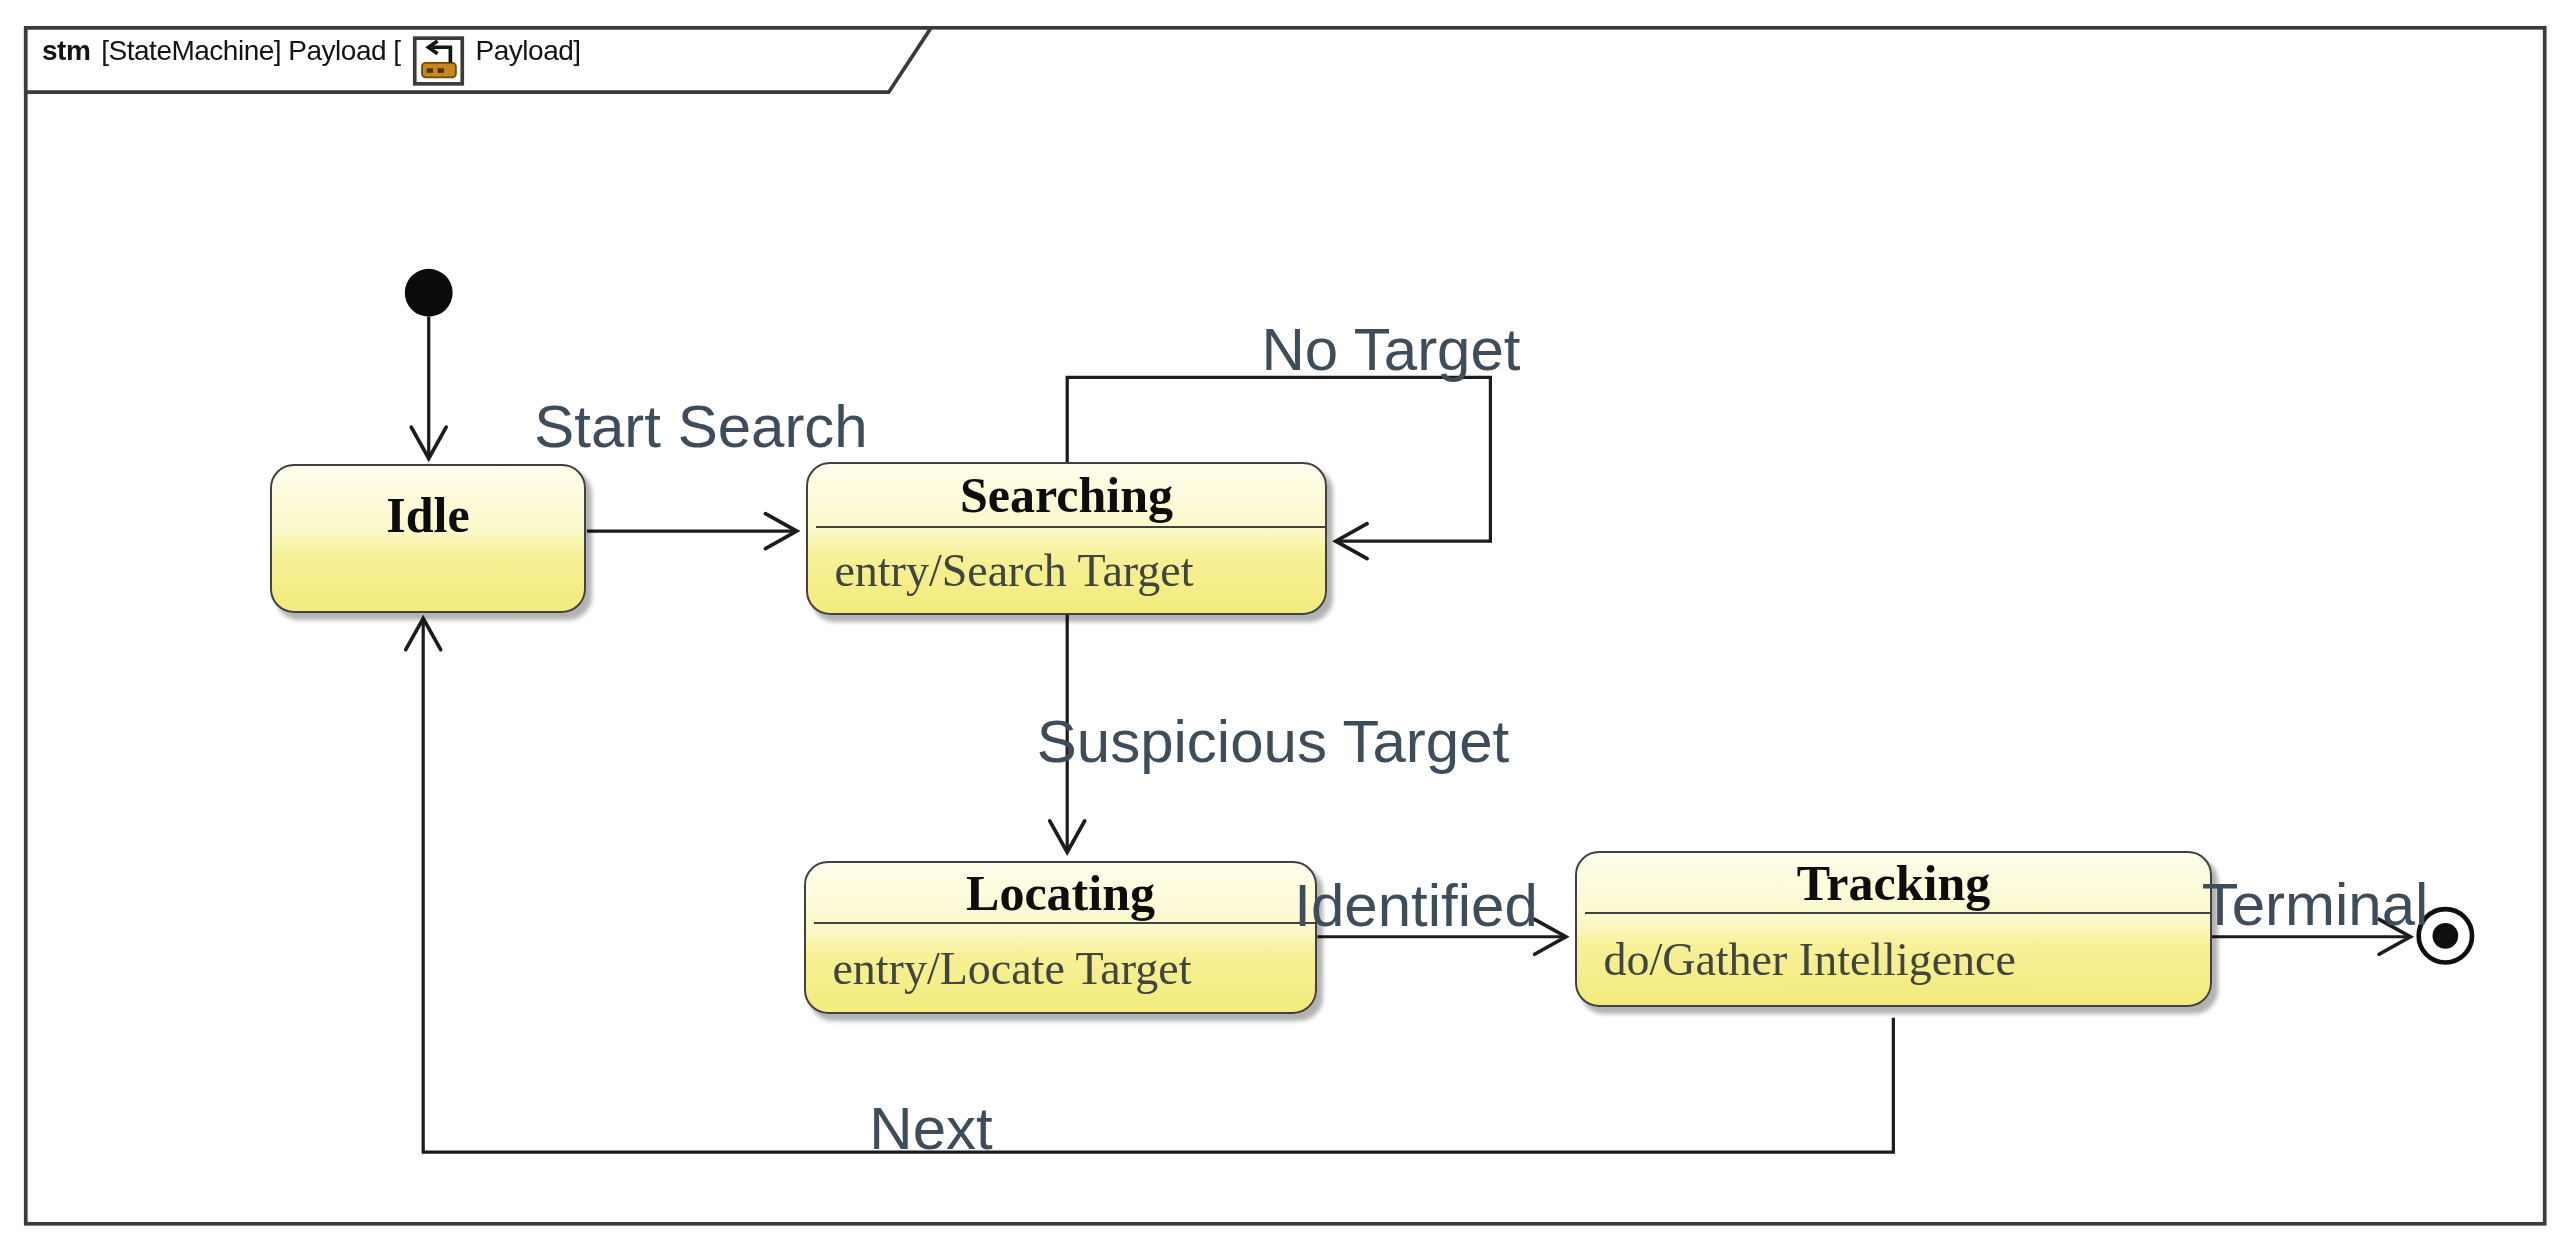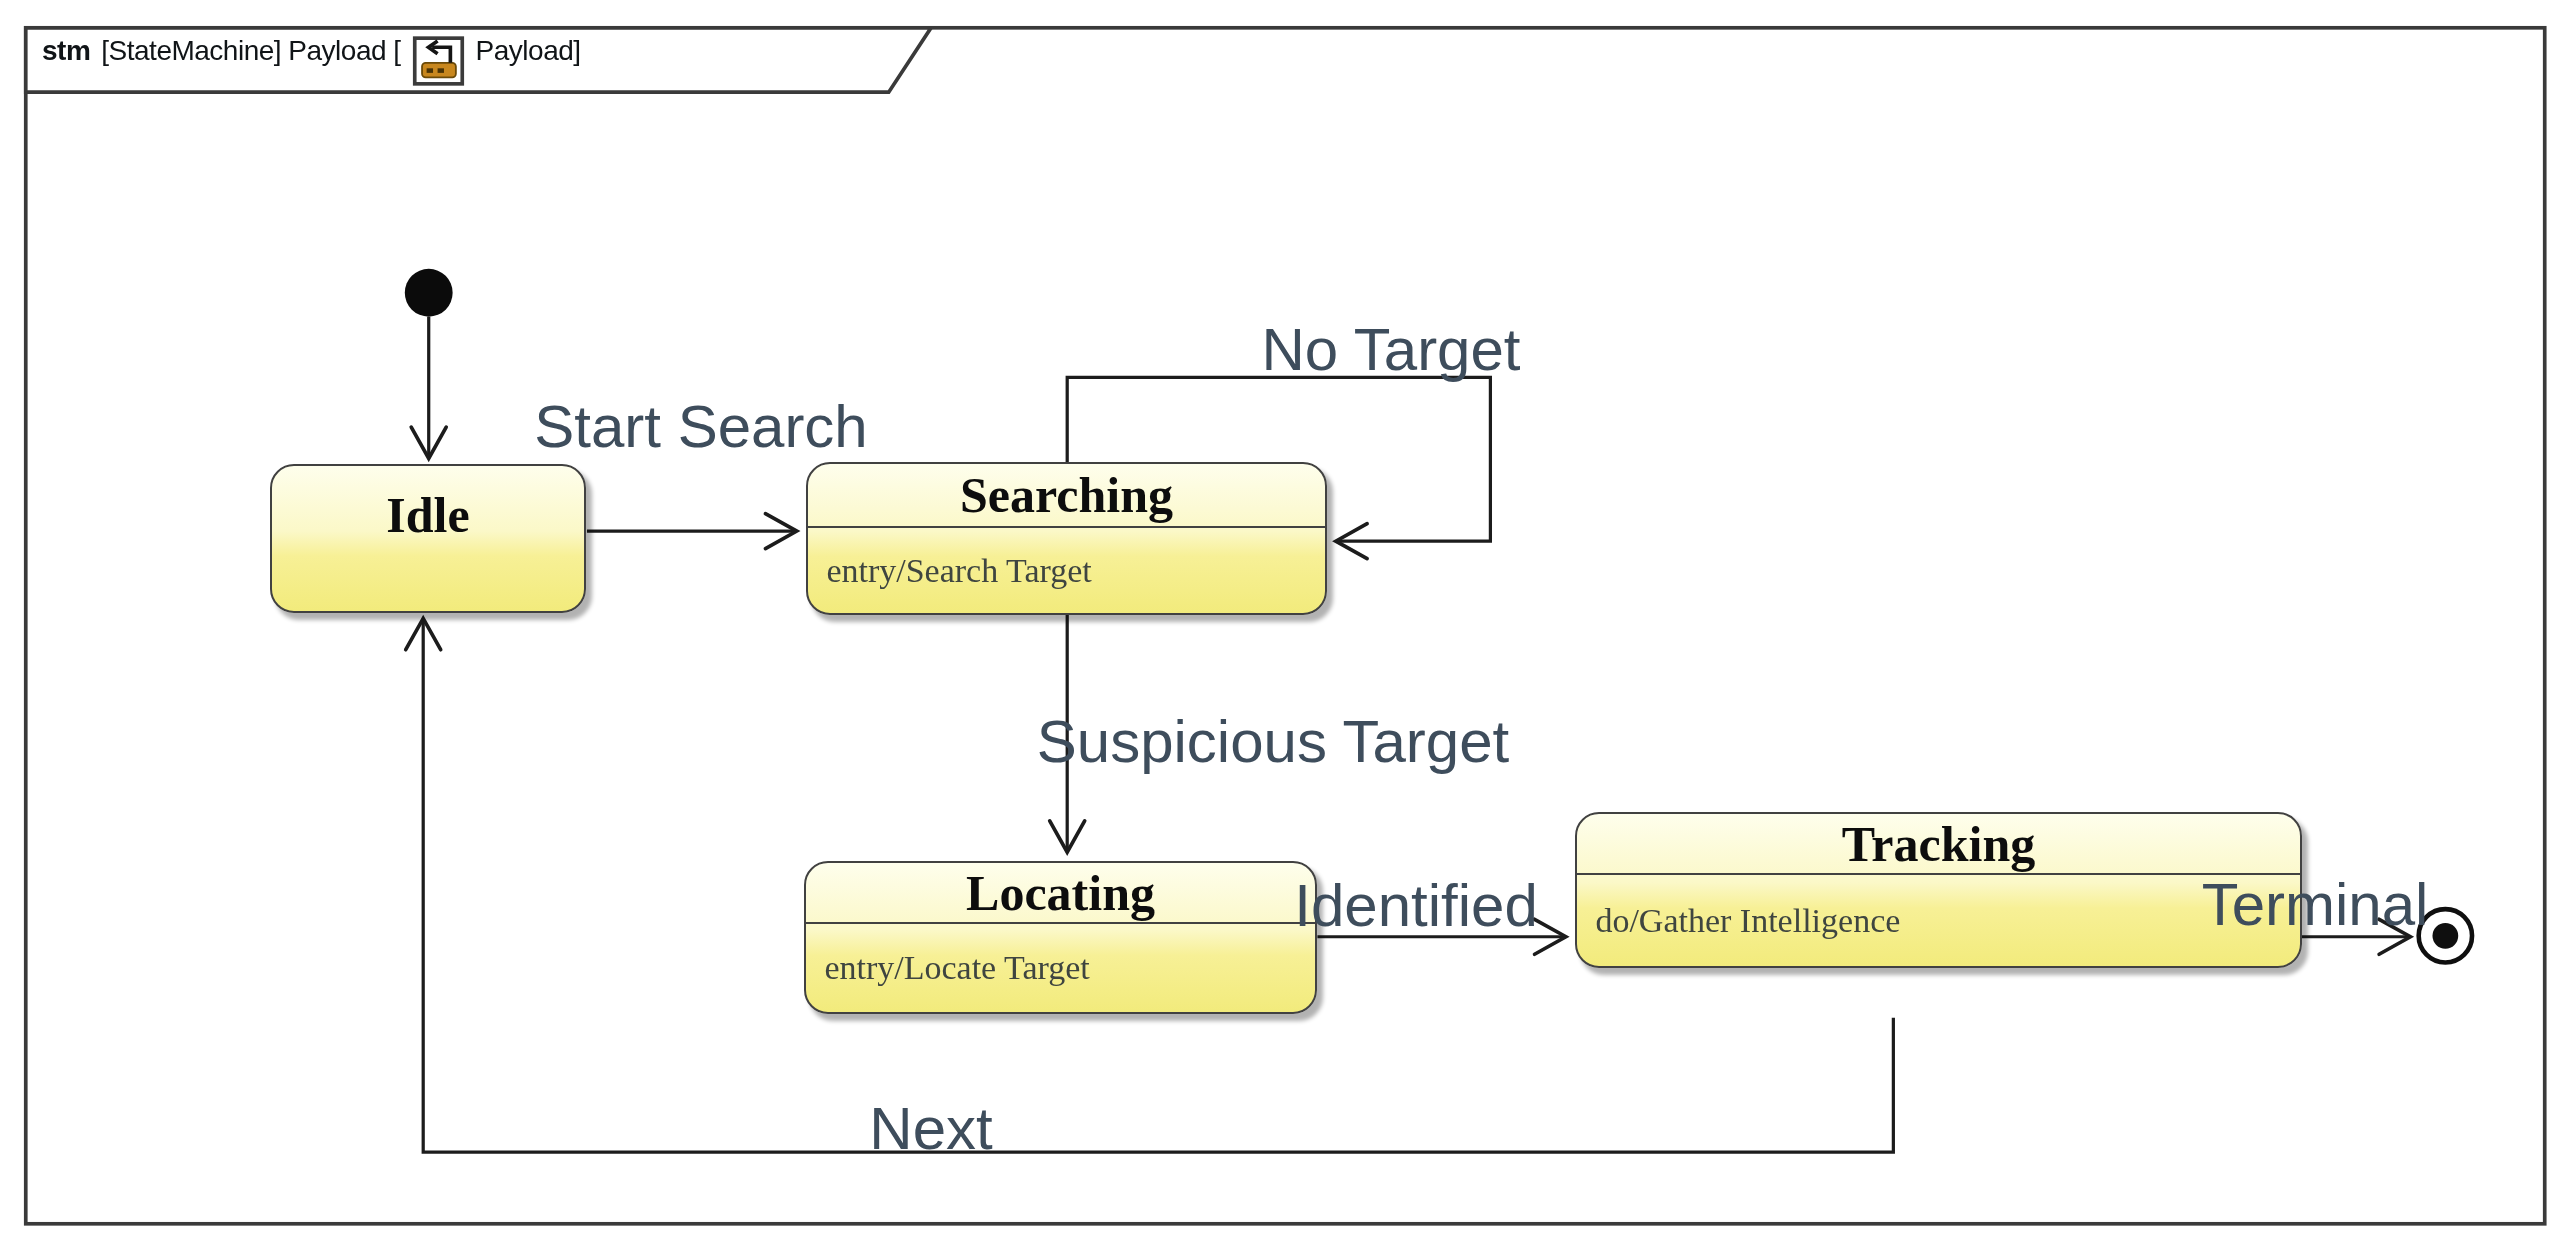--- a/index.html
+++ b/index.html
@@ -36,22 +36,22 @@
     display:flex;align-items:center;justify-content:center;
     font-weight:bold;font-size:50px;color:#0d0d0d;
     flex:0 0 auto;
   }
   .state-name.solo{height:98px;}
   .state-body{
     flex:1 1 auto;
     border-top:2.8px solid #414141;
     display:flex;align-items:center;
     padding-left:18.4px;
-    font-size:34px;color:#3f4540;
-    border-bottom-left-radius:21px;border-bottom-right-radius:21px;
+    font-size:46px;color:#3f4540;
+    border-bottom-left-radius:21px;border-bottom-right-radius:21px;margin-left:8px;
   }
 
   
   .tlabel{
     position:absolute;transform:translate(-50%,-50%);
     font-size:60px;color:#3e4d5c;white-space:nowrap;
   }
 </style>
 </head>
 <body>
@@ -113,21 +113,21 @@
   <div class="state" style="left:806px;top:462px;width:521px;height:153px">
     <div class="state-name" style="height:62px">Searching</div>
     <div class="state-body">entry/Search Target</div>
   </div>
 
   <div class="state" style="left:804px;top:861px;width:513px;height:153px">
     <div class="state-name" style="height:59px">Locating</div>
     <div class="state-body">entry/Locate Target</div>
   </div>
 
-  <div class="state" style="left:1575px;top:812px;width:727px;height:156px">
+  <div class="state" style="left:1575px;top:851px;width:637px;height:156px">
     <div class="state-name" style="height:59px">Tracking</div>
     <div class="state-body">do/Gather Intelligence</div>
   </div>
 
   <div class="tlabel" style="left:701px;top:426px">Start Search</div>
   <div class="tlabel" style="left:1391px;top:349px">No Target</div>
   <div class="tlabel" style="left:1273px;top:741px">Suspicious Target</div>
   <div class="tlabel" style="left:1416px;top:905px">Identified</div>
   <div class="tlabel" style="left:2315px;top:904px">Terminal</div>
   <div class="tlabel" style="left:931px;top:1128px">Next</div>

